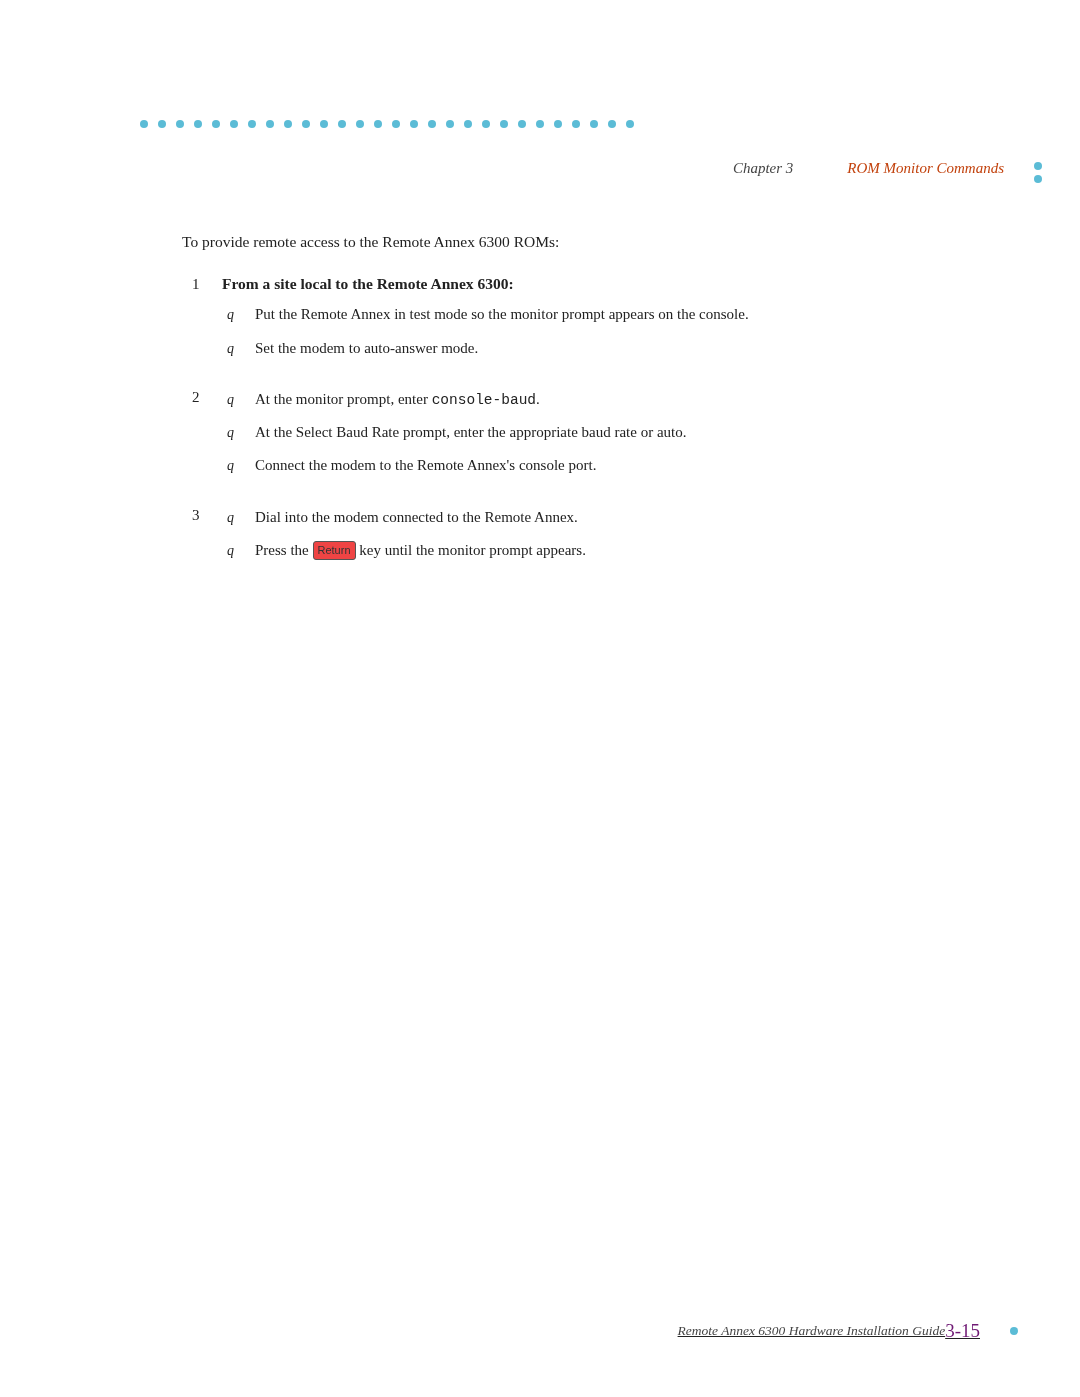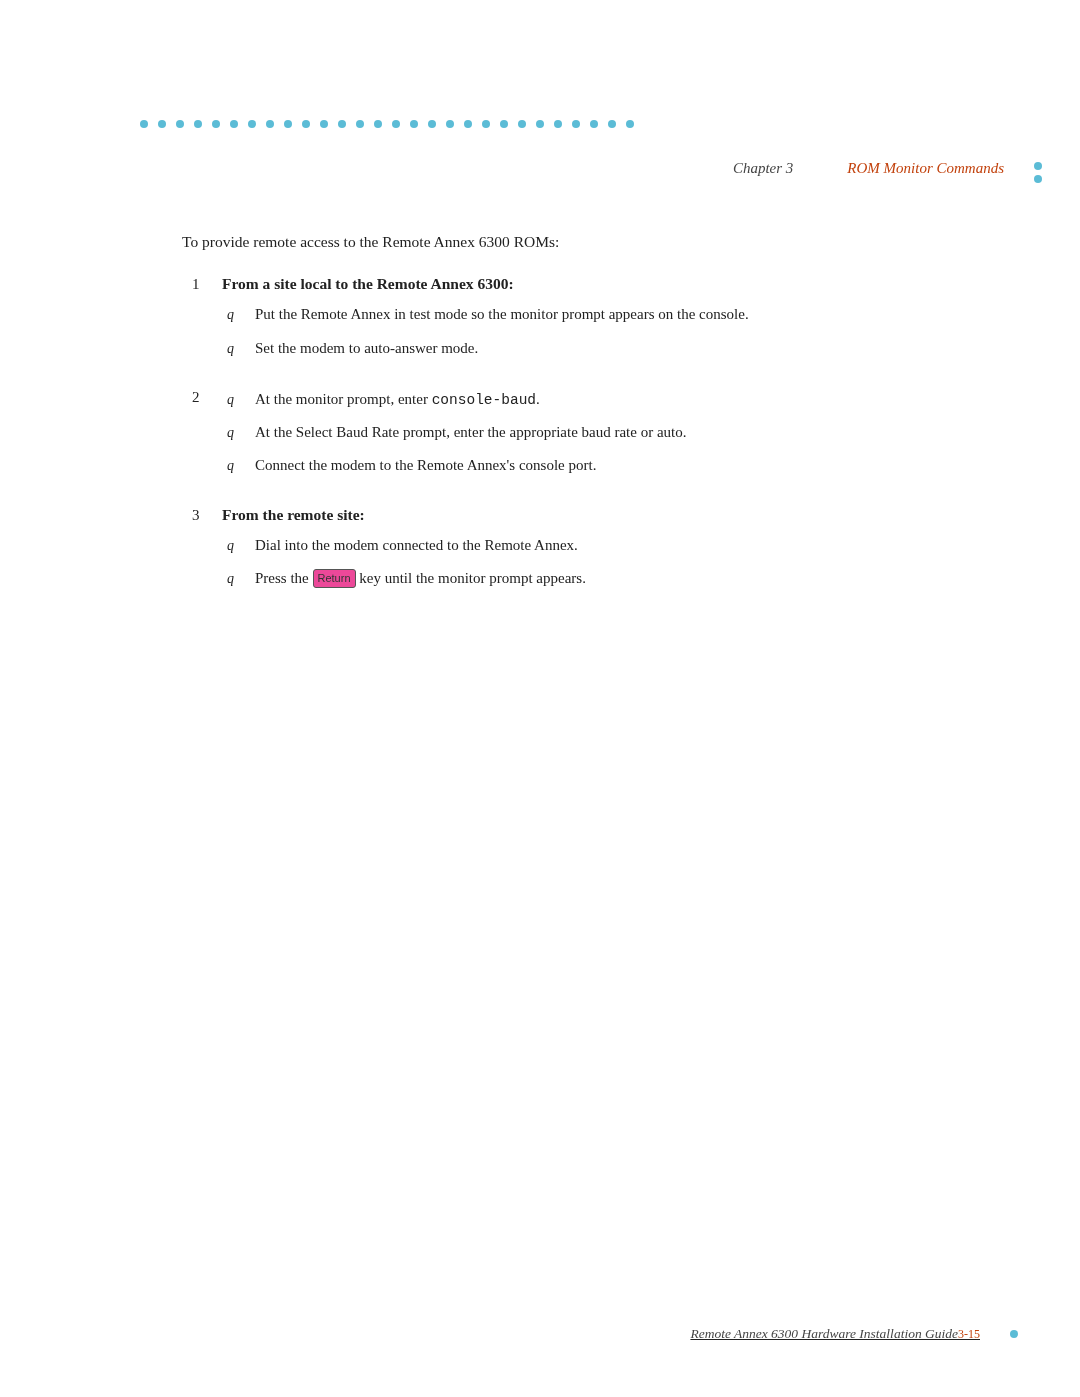--- a/index.html
+++ b/index.html
@@ -174,21 +174,21 @@
     }
 
     
     .key-return {
       display: inline-block;
       border: 1px solid #555;
       border-radius: 3px;
       padding: 0px 4px;
       font-size: 11px;
       font-family: Arial, sans-serif;
-      background: #ec4899;
+      background: #ef4444;
       color: #333;
       vertical-align: middle;
       position: relative;
       top: -1px;
     }
 
     
     .footer {
       position: absolute;
       bottom: 55px;
@@ -200,22 +200,22 @@
       text-decoration: underline;
     }
 
     .footer-title {
       font-style: italic;
       font-size: 13.5px;
       color: #444;
     }
 
     .footer-page {
-      font-size: 12px;
-      color: #c2410c;
+      font-size: 19px;
+      color: #701a75;
       margin-right: 18px;
     }
 
     .footer-right {
       display: flex;
       align-items: center;
       gap: 12px;
     }
 
     .footer-dot {
@@ -312,21 +312,20 @@
               <span class="sub-bullet">q</span>
               <span class="sub-text">Connect the modem to the Remote Annex's console port.</span>
             </div>
           </div>
         </div>
       </div>
 
       <div class="step-item">
         <div class="step-number">3</div>
         <div class="step-content">
-          <div class="step-title">From the remote site:</div>
           <div class="sub-list">
             <div class="sub-item">
               <span class="sub-bullet">q</span>
               <span class="sub-text">Dial into the modem connected to the Remote Annex.</span>
             </div>
             <div class="sub-item">
               <span class="sub-bullet">q</span>
               <span class="sub-text">Press the <span class="key-return">Return</span> key until the monitor prompt appears.</span>
             </div>
           </div>

